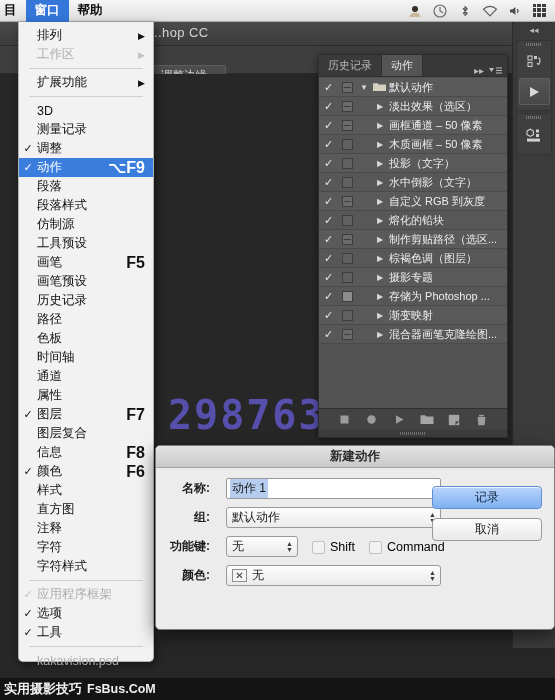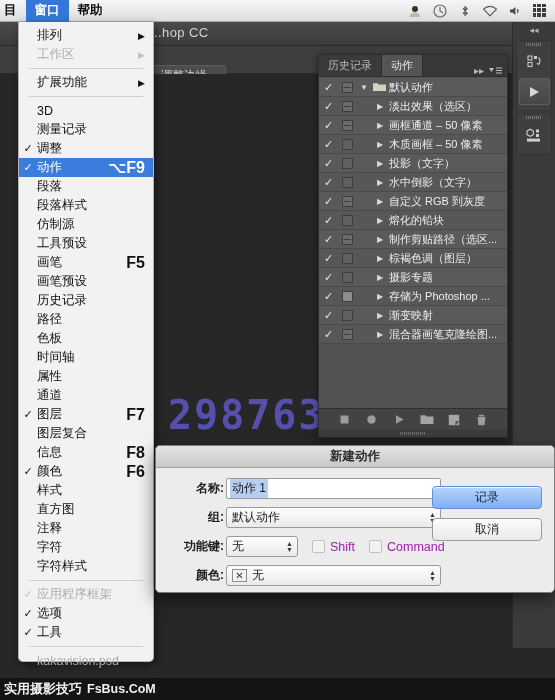--- a/index.html
+++ b/index.html
@@ -201,37 +201,37 @@
   .mi .key{ font-size:16px; color:#111; padding-left:6px; font-weight:700;}
   .mi .arrow{ font-size:9px; color:#111; padding-left:6px; }
   .mi.sel{ background:#3b7ddd; color:#fff; }
   .mi.sel .tick,.mi.sel .key,.mi.sel .lbl{ color:#fff; }
   .mi.dis{ color:#adadad; }
   .mi.dis .tick,.mi.dis .arrow{ color:#c2c2c2; }
   .msep{ height:1px; background:#cfcfcf; margin:4px 10px; }
 
   
   .dlg{
-    position:absolute; left:155px; top:445px; width:400px; height:148px;
+    position:absolute; left:155px; top:445px; width:400px; height:185px;
     background:#ececec;
     border:1px solid #7b7b7b; border-radius:5px;
     box-shadow:0 6px 18px rgba(0,0,0,.55);
     z-index:60; overflow:hidden;
   }
   .dlg-title{
     height:22px; background:linear-gradient(#e3e3e3,#c9c9c9);
     border-bottom:1px solid #a2a2a2;
     display:flex; align-items:center; justify-content:center;
     font-size:12.5px; color:#2c2c2c; font-weight:700;
   }
   .dlg-body{ position:relative; padding:10px 12px 0 12px; }
   .frow{ display:flex; align-items:center; margin-bottom:8px; }
   .flab{
     width:58px; text-align:right; font-size:12px; color:#1d1d1d;
-    padding-right:2px; font-weight:700;
+    padding-right:16px; font-weight:700;
   }
   .tinput{
     width:215px; height:21px; background:#fff;
     border:1px solid #9a9a9a; border-radius:2px;
     display:flex; align-items:center; padding:0 3px;
   }
   .tinput span{
     background:#b6cdf0; color:#1a1a1a; font-size:12px; padding:1px 2px;
   }
   .sel-box{
@@ -244,21 +244,21 @@
   .stepper{
     position:absolute; right:4px; top:50%; transform:translateY(-50%);
     display:flex; flex-direction:column; line-height:6px; font-size:7px; color:#3a3a3a;
   }
   .swatch{
     display:inline-flex; align-items:center; justify-content:center;
     width:15px; height:13px; border:1px solid #8e8e8e; background:#f4f4f4;
     font-size:10px; color:#333; margin-right:5px;
   }
   .chkbox{
-    display:flex; align-items:flex-start; margin-left:14px; color:#a21caf; font-size:12.5px;
+    display:flex; align-items:flex-end; margin-left:14px; color:#000000; font-size:12.5px;
   }
   .chkbox i{
     display:inline-block; width:13px; height:13px; margin-right:5px;
     border:1px solid #c0c0c0; background:#f2f2f2; border-radius:2px;
   }
   .dlg-btns{ position:absolute; right:12px; top:18px; }
   .btn{
     width:110px; height:23px; border-radius:4px;
     display:flex; align-items:center; justify-content:center;
     font-size:12px; color:#1b1b1b; margin-bottom:9px;
@@ -633,25 +633,25 @@
   <div class="mi">
     <span class="tick"></span>
     <span class="lbl">色板</span>
   </div>
   <div class="mi">
     <span class="tick"></span>
     <span class="lbl">时间轴</span>
   </div>
   <div class="mi">
     <span class="tick"></span>
+    <span class="lbl">通道</span>
+  </div>
+  <div class="mi">
+    <span class="tick"></span>
     <span class="lbl">属性</span>
-  </div>
-  <div class="mi">
-    <span class="tick"></span>
-    <span class="lbl">通道</span>
   </div>
   <div class="mi">
     <span class="tick">✓</span>
     <span class="lbl">图层</span>
     <span class="key">F7</span>
   </div>
   <div class="mi">
     <span class="tick"></span>
     <span class="lbl">图层复合</span>
   </div>

